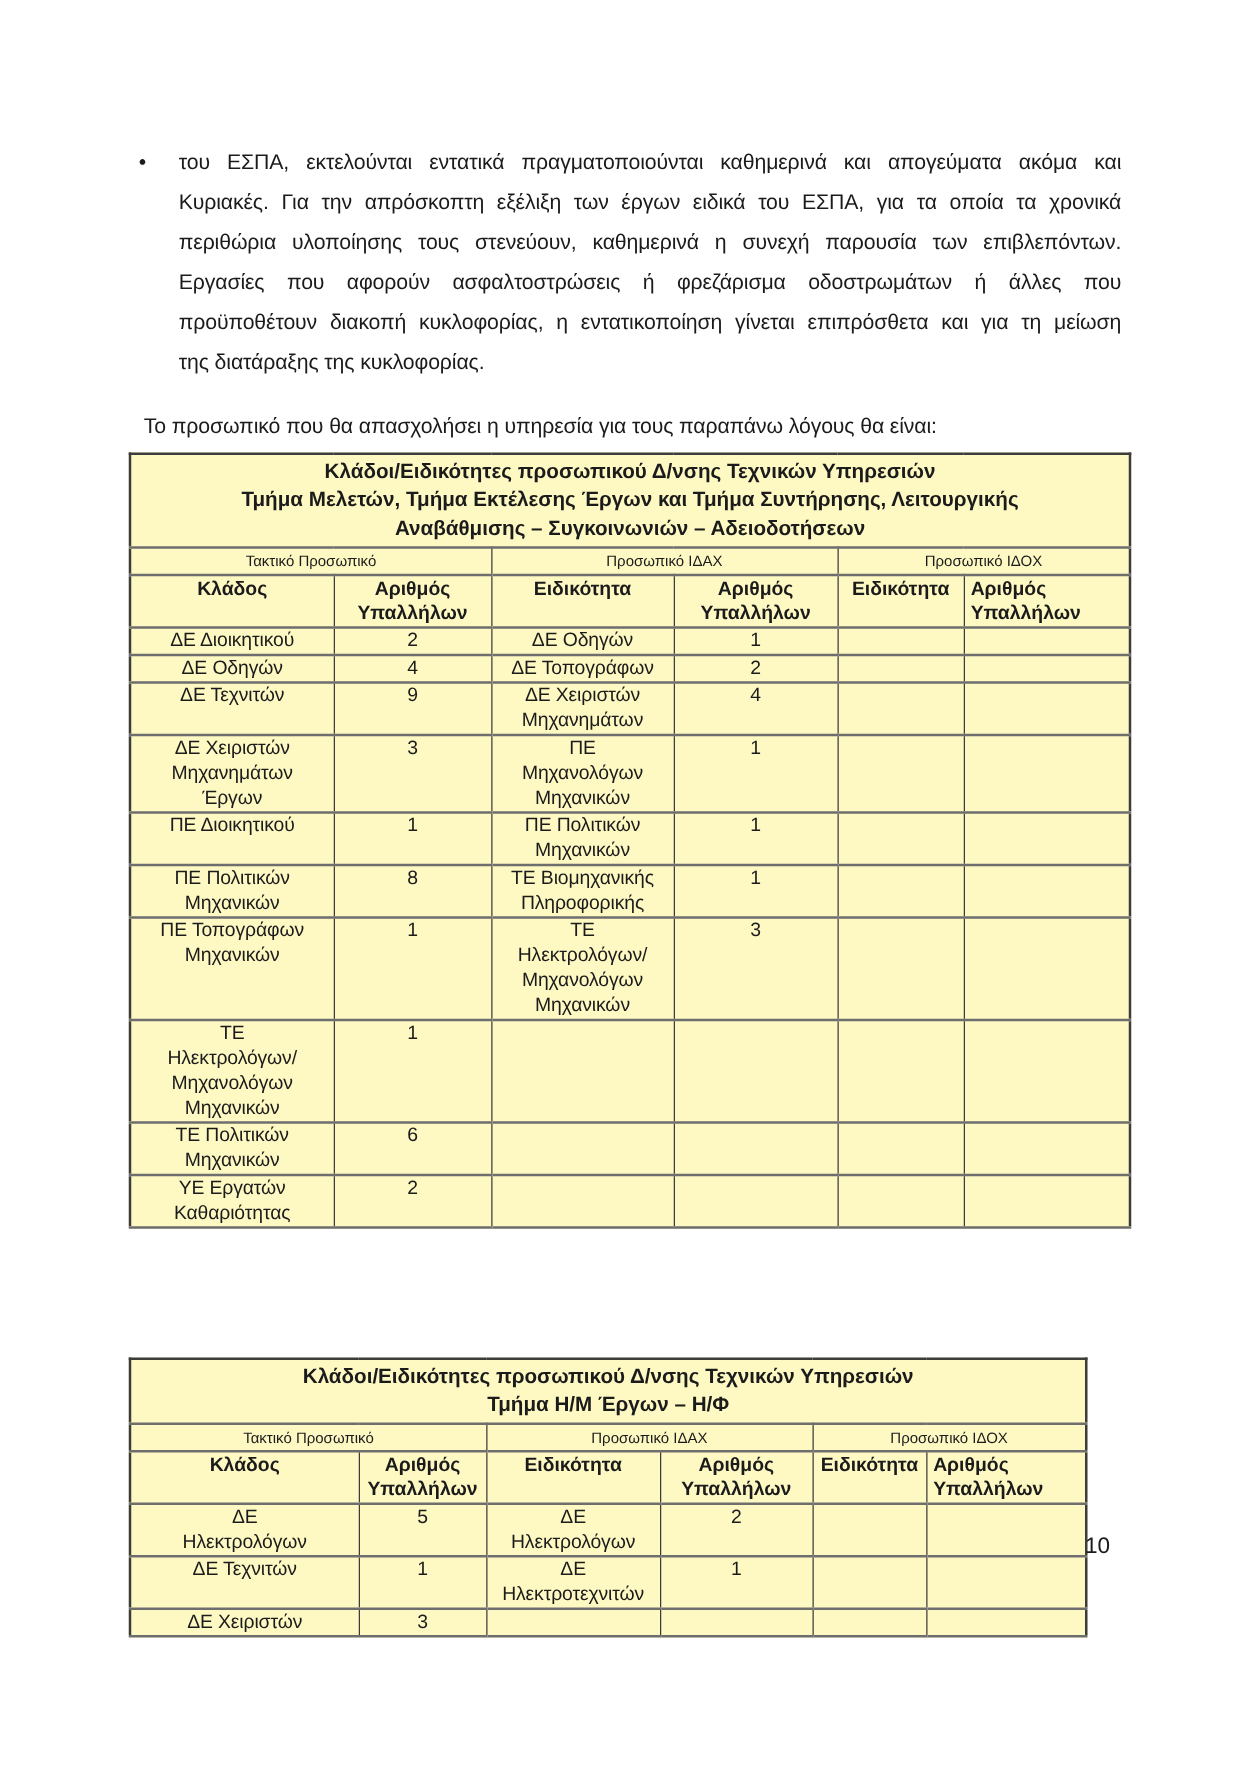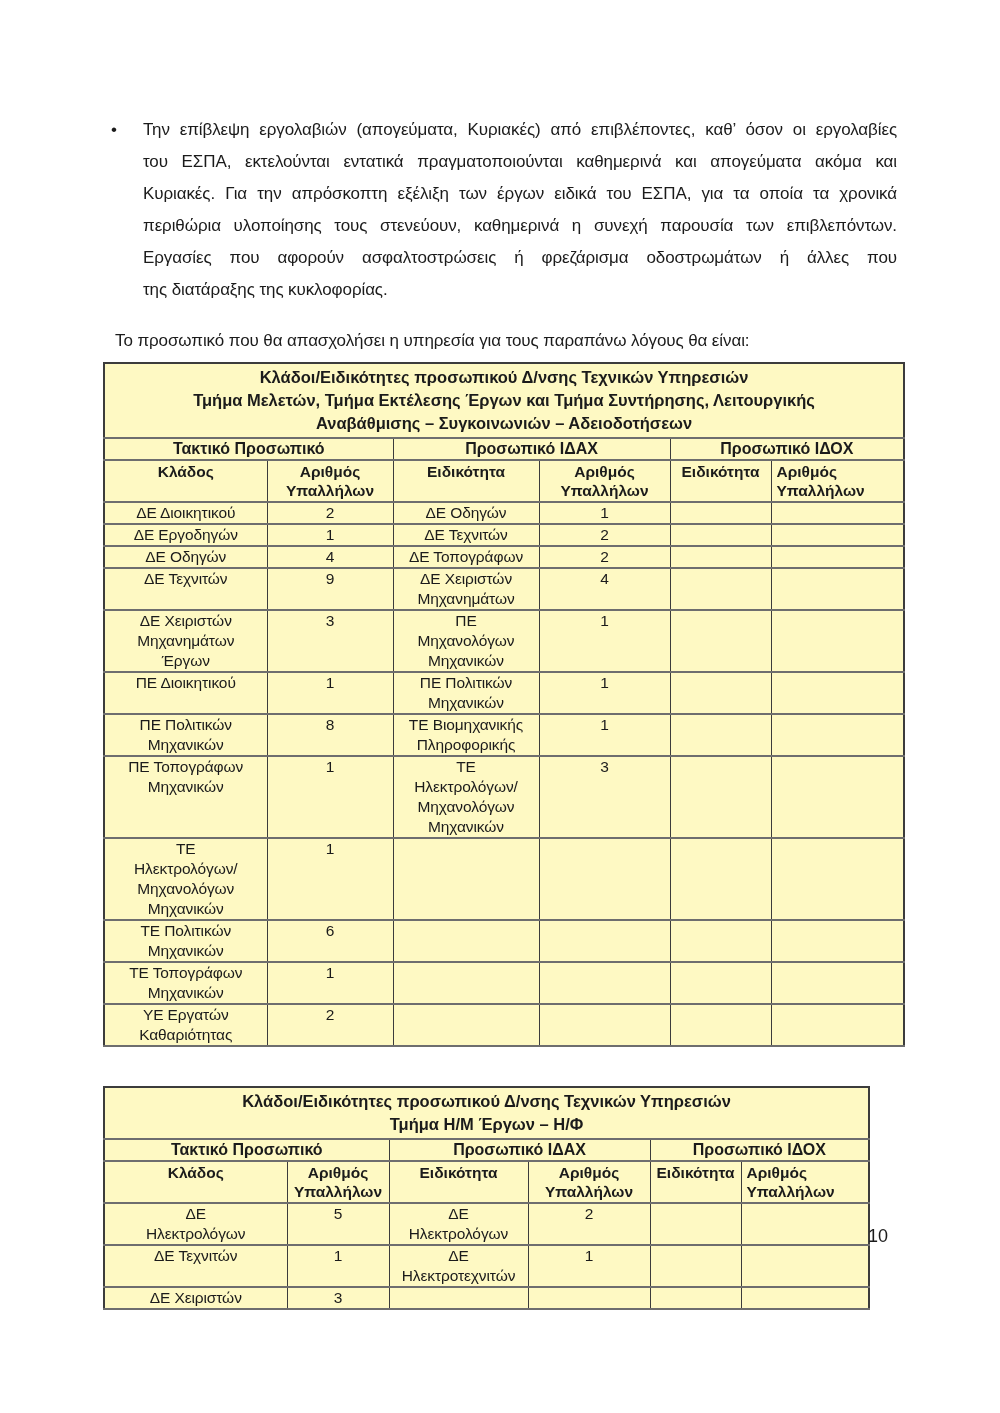--- a/index.html
+++ b/index.html
@@ -49,21 +49,21 @@
     white-space:pre-line;
     text-align:center;
     vertical-align:top;
     overflow:hidden;
   }
   .t th.title{
     font-size:16.5px;font-weight:700;line-height:23px;
     padding:2px 0;border-top:none;
   }
   .t th.gh{
-    font-size:16px;font-weight:700;line-height:20px;height:20px;
+    font-size:12px;font-weight:400;line-height:20px;height:20px;
   }
   .t th.ch{
     font-size:15.5px;font-weight:700;line-height:19px;
     padding:1px 2px;
   }
   .t th.ch.left{text-align:left;padding-left:5px;}
   .t td{
     font-size:15.5px;line-height:20px;height:20px;
     letter-spacing:-0.1px;
   }
@@ -74,25 +74,25 @@
     font-size:18px;line-height:22px;
   }
 </style>
 </head>
 <body>
 
 <div class="page">
 
   <span class="bullet">•</span>
   <div class="para">
-    <div class="pline">Την επίβλεψη εργολαβιών (απογεύματα, Κυριακές) από επιβλέποντες, καθ’ όσον οι εργολαβίες</div>
     <div class="pline">του ΕΣΠΑ, εκτελούνται εντατικά πραγματοποιούνται καθημερινά και απογεύματα ακόμα και</div>
     <div class="pline">Κυριακές.  Για την απρόσκοπτη εξέλιξη των έργων ειδικά του ΕΣΠΑ, για τα οποία τα χρονικά</div>
     <div class="pline">περιθώρια υλοποίησης τους στενεύουν, καθημερινά η συνεχή παρουσία των επιβλεπόντων.</div>
     <div class="pline">Εργασίες που αφορούν ασφαλτοστρώσεις ή φρεζάρισμα οδοστρωμάτων ή άλλες που</div>
+    <div class="pline">προϋποθέτουν διακοπή κυκλοφορίας, η εντατικοποίηση γίνεται επιπρόσθετα και για τη μείωση</div>
     <div class="pline last">της διατάραξης της κυκλοφορίας.</div>
   </div>
 
   <div class="intro">Το προσωπικό που θα απασχολήσει η υπηρεσία για τους παραπάνω λόγους θα είναι:</div>
 
   <table class="t" id="t1">
     <colgroup>
       <col style="width:163px">
         <col style="width:126px">
         <col style="width:146px">
@@ -126,28 +126,20 @@
     <tbody>
       <tr>
         <td>ΔΕ Διοικητικού</td>
         <td>2</td>
         <td>ΔΕ Οδηγών</td>
         <td>1</td>
         <td></td>
         <td></td>
       </tr>
       <tr>
-        <td>ΔΕ Εργοδηγών</td>
-        <td>1</td>
-        <td>ΔΕ Τεχνιτών</td>
-        <td>2</td>
-        <td></td>
-        <td></td>
-      </tr>
-      <tr>
         <td>ΔΕ Οδηγών</td>
         <td>4</td>
         <td>ΔΕ Τοπογράφων</td>
         <td>2</td>
         <td></td>
         <td></td>
       </tr>
       <tr>
         <td>ΔΕ Τεχνιτών</td>
         <td>9</td>
@@ -208,29 +200,20 @@
         <td>1</td>
         <td></td>
         <td></td>
         <td></td>
         <td></td>
       </tr>
       <tr>
         <td>ΤΕ Πολιτικών
 Μηχανικών</td>
         <td>6</td>
-        <td></td>
-        <td></td>
-        <td></td>
-        <td></td>
-      </tr>
-      <tr>
-        <td>ΤΕ Τοπογράφων
-Μηχανικών</td>
-        <td>1</td>
         <td></td>
         <td></td>
         <td></td>
         <td></td>
       </tr>
       <tr>
         <td>ΥΕ Εργατών
 Καθαριότητας</td>
         <td>2</td>
         <td></td>

